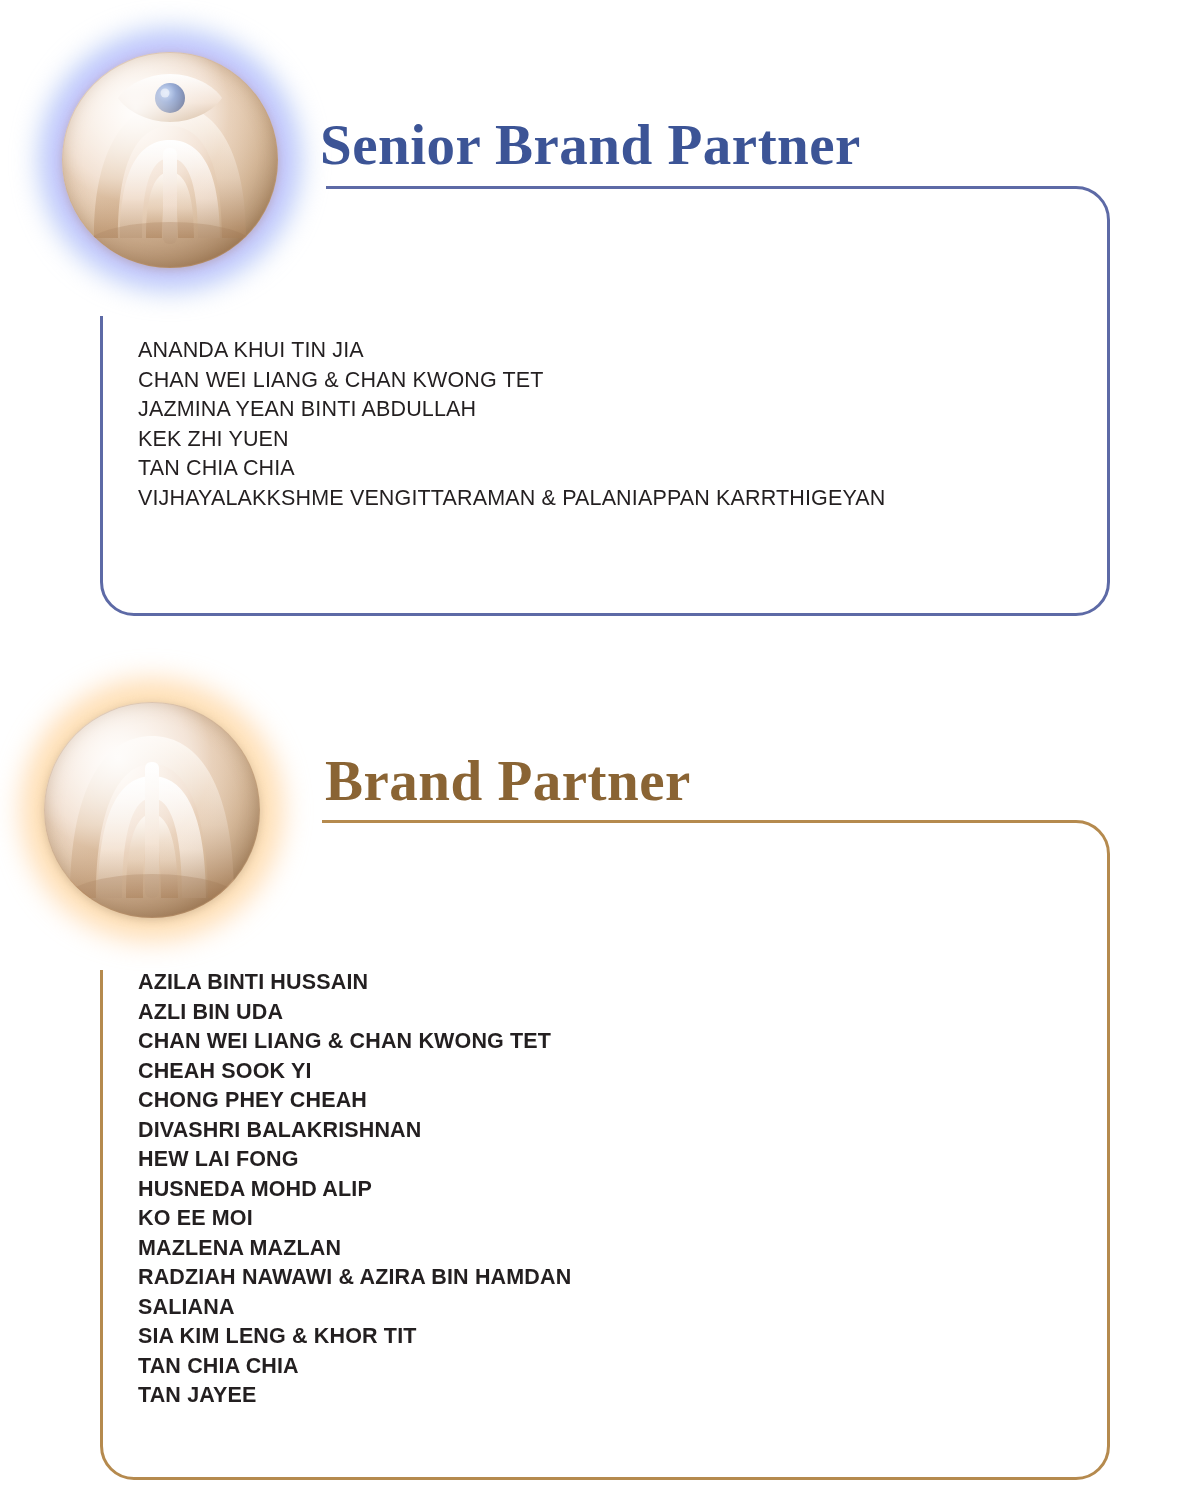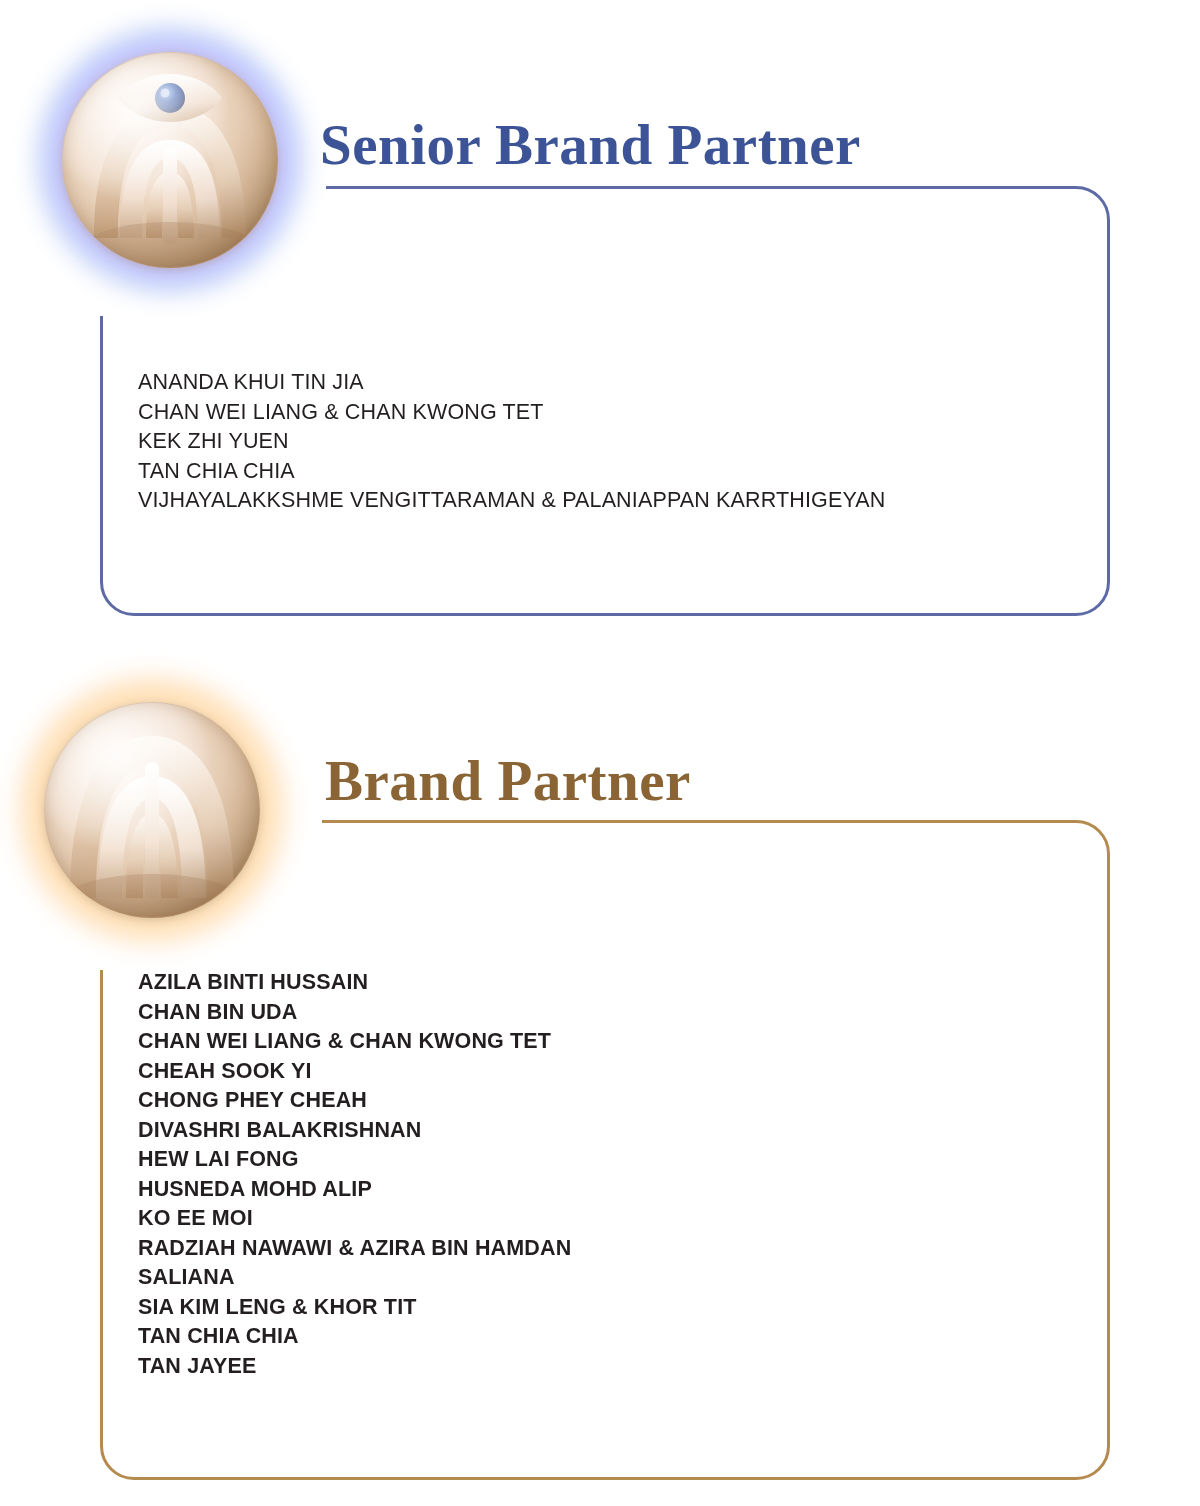--- a/index.html
+++ b/index.html
@@ -120,21 +120,21 @@
   .names {
     position: absolute;
     z-index: 6;
     font-family: "Liberation Sans", sans-serif;
     font-size: 21.5px;
     line-height: 29.5px;
     color: #231f20;
     letter-spacing: 0.15px;
     white-space: nowrap;
   }
-  .names-senior { left: 138px; top: 336px; margin-top: 32px; }
+  .names-senior { left: 138px; top: 336px; }
   .names-brand  { left: 138px; top: 968px; font-weight: bold; }
   .names div { height: 29.5px; }
 </style>
 </head>
 <body>
 
 <div class="section" id="section-senior">
 
   <div class="award-box box-senior"></div>
 
@@ -183,20 +183,21 @@
 
         <ellipse cx="108" cy="196" rx="86" ry="26" fill="#a87f58" opacity="0.35"></ellipse>
         <circle cx="108" cy="108" r="107" fill="url(#sRim)"></circle>
       </svg>
     </div>
   </div>
 
   <div class="names names-senior">
     <div>ANANDA KHUI TIN JIA</div>
     <div>CHAN WEI LIANG &amp; CHAN KWONG TET</div>
+    <div>JAZMINA YEAN BINTI ABDULLAH</div>
     <div>KEK ZHI YUEN</div>
     <div>TAN CHIA CHIA</div>
     <div>VIJHAYALAKKSHME VENGITTARAMAN &amp; PALANIAPPAN KARRTHIGEYAN</div>
   </div>
 </div>
 
 <div class="section" id="section-brand">
 
   <div class="award-box box-brand"></div>
 
@@ -232,27 +233,28 @@
         <path d="M82 196 C82 136 93 112 108 112 C123 112 134 136 134 196 L117 196 C117 150 114 134 108 134 C102 134 99 150 99 196 Z" fill="url(#bArchA)"></path>
         <rect x="101" y="60" width="14" height="136" rx="6" fill="url(#bArchB)"></rect>
         <ellipse cx="108" cy="200" rx="90" ry="28" fill="#a87f58" opacity="0.35"></ellipse>
         <circle cx="108" cy="108" r="107" fill="url(#bRim)"></circle>
       </svg>
     </div>
   </div>
 
   <div class="names names-brand" style="top:308px;">
     <div>AZILA BINTI HUSSAIN</div>
-    <div>CHAN BIN UDA</div>
+    <div>AZLI BIN UDA</div>
     <div>CHAN WEI LIANG &amp; CHAN KWONG TET</div>
     <div>CHEAH SOOK YI</div>
     <div>CHONG PHEY CHEAH</div>
     <div>DIVASHRI BALAKRISHNAN</div>
     <div>HEW LAI FONG</div>
     <div>HUSNEDA MOHD ALIP</div>
     <div>KO EE MOI</div>
+    <div>MAZLENA MAZLAN</div>
     <div>RADZIAH NAWAWI &amp; AZIRA BIN HAMDAN</div>
     <div>SALIANA</div>
     <div>SIA KIM LENG &amp; KHOR TIT</div>
     <div>TAN CHIA CHIA</div>
     <div>TAN JAYEE</div>
   </div>
 </div>
 
 </body></html>

